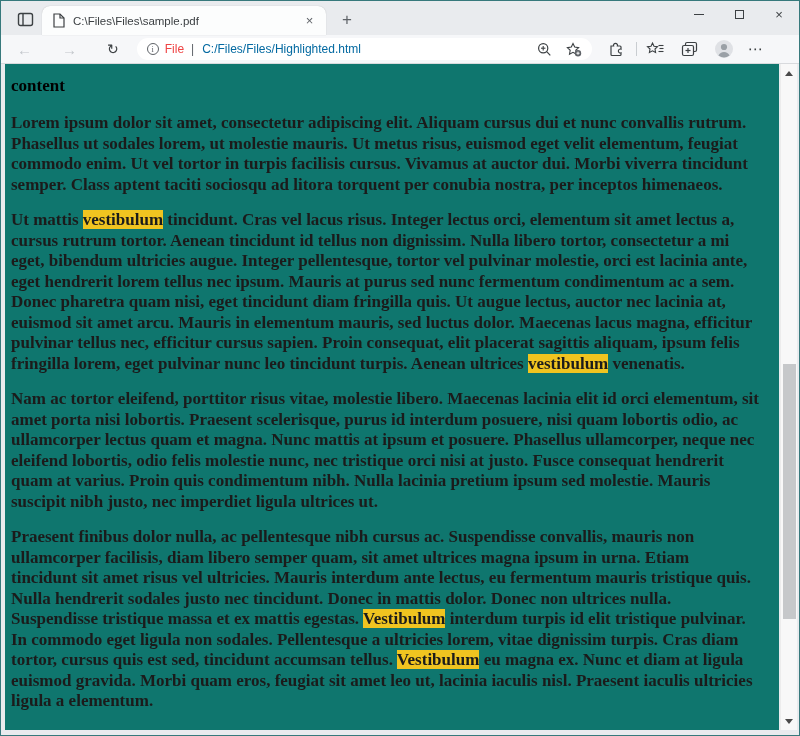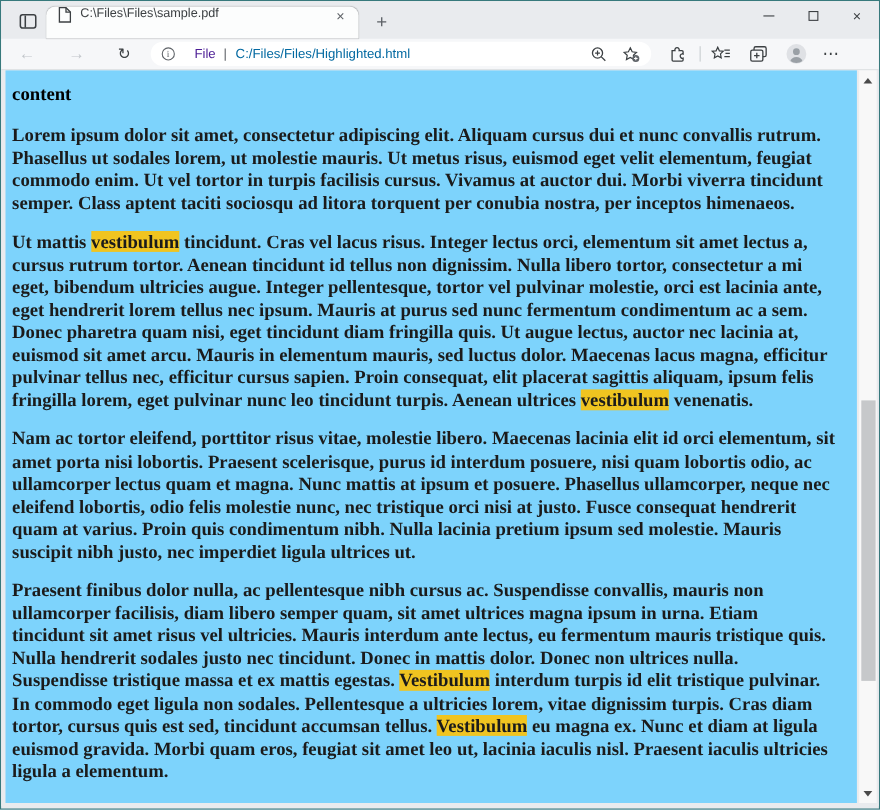--- a/index.html
+++ b/index.html
@@ -7,50 +7,50 @@
   .window {
     width:800px; height:736px;
     border:1px solid #37797c;
     background:#e9ebee;
     position:relative; overflow:hidden;
   }
   
   .tabstrip { height:34px; display:flex; align-items:flex-end; position:relative; background:#e9ebee; }
   .tab-actions-btn { width:22px; height:22px; margin:0 0 5px 13px; border:none; background:transparent; cursor:pointer; display:flex; align-items:center; justify-content:center; }
   .tab { width:284px; height:29px; margin-left:6px; background:#fcfdfd; border-radius:8px 8px 0 0;
-    display:flex; align-items:flex-start; padding:0 8px 0 10px; box-shadow:0 0 1px rgba(0,0,0,.25); position:relative; z-index:2; }
+    display:flex; align-items:center; padding:0 8px 0 10px; box-shadow:0 0 1px rgba(0,0,0,.25); position:relative; z-index:2; }
   .tab-title { font-size:11.5px; color:#3c4043; margin-left:8px; white-space:nowrap; overflow:hidden; }
   .tab-spacer { flex:1; }
   .tab-close { width:17px; height:17px; border:none; background:transparent; font-size:13px; line-height:15px; color:#5f6368; cursor:pointer; border-radius:3px; }
   .newtab-btn { width:26px; height:26px; margin:0 0 2px 8px; border:none; background:transparent; font-size:17px; color:#5f6368; cursor:pointer; }
   .win-controls { position:absolute; top:0; right:0; display:flex; }
   .win-btn { width:40px; height:26px; border:none; background:transparent; display:flex; align-items:center; justify-content:center; color:#3c4043; font-size:13px; cursor:pointer; }
   .min-glyph { display:inline-block; width:10px; height:1px; background:#3c4043; }
   .max-glyph { display:inline-block; width:9px; height:9px; border:1px solid #3c4043; }
   
   .toolbar { height:29px; background:#f6f7f9; border-bottom:1px solid #d8dadd; display:flex; align-items:center; }
   .nav-btn { border:none; background:transparent; font-size:15px; cursor:pointer; padding:0 4px; }
   .nav-back { color:#c2c6cb; margin-left:12px; }
   .nav-fwd  { color:#c2c6cb; margin-left:22px; }
   .nav-refresh { color:#3c4043; margin-left:22px; font-size:14px; }
   .addressbar { width:455px; height:22px; margin-left:14px; background:#ffffff; border-radius:11px;
     display:flex; align-items:center; padding:0 10px; font-size:12px; }
   .info-icon { width:12px; height:12px; border:1px solid #5f6368; border-radius:50%;
     font-size:8.5px; font-family:"Liberation Serif", serif; color:#5f6368; display:flex; align-items:center; justify-content:center; flex:0 0 auto; }
-  .scheme-label { color:#4c1d95; margin:0 7px 0 18px; }
+  .scheme-label { color:#ef4444; margin:0 7px 0 6px; }
   .addr-sep { color:#5f6368; margin-right:8px; }
   .addr-url { color:#0369a1; white-space:nowrap; }
   .addr-spacer { flex:1; }
   .bar-icon-btn { border:none; background:transparent; cursor:pointer; padding:0; margin-left:14px; display:flex; align-items:center; }
   .tool-icon-btn { border:none; background:transparent; cursor:pointer; padding:0; display:flex; align-items:center; justify-content:center; }
   .tool-div { width:1px; height:14px; background:#c9cdd1; margin:0 9px 0 11px; }
   .more-btn { font-size:15px; color:#3c4043; letter-spacing:1px; margin:0 12px 0 14px; }
   
   .content-outer { position:relative; height:669px; background:#e9ebee; }
-  .page { position:absolute; left:4px; top:0; right:20px; bottom:3px; background:#7dd3fc; overflow:hidden;
+  .page { position:absolute; left:4px; top:0; right:20px; bottom:3px; background:#0f766e; overflow:hidden;
     font-family:"Liberation Serif", serif; color:#1b1b1b; padding:7px 0 0 6px; }
   .page h1 { font-size:17px; font-weight:bold; margin:5px 0 17px 0; color:#000; }
   .page p { font-size:17px; line-height:20.5px; margin:0 0 15px 0; width:748px;font-weight:bold; }
   .page mark { background:var(--hl, #f0c420); color:inherit; }
   
   .scrollbar { position:absolute; top:0; right:2px; width:17px; height:666px; background:#f8f8f8; border-left:1px solid #ececec; }
   .sb-btn { position:absolute; left:0; width:16px; height:16px; border:none; background:transparent; cursor:pointer; display:flex; align-items:center; justify-content:center; }
   .sb-up { top:1px; } .sb-down { bottom:1px; }
   .tri-up { width:0; height:0; border-left:4px solid transparent; border-right:4px solid transparent; border-bottom:5px solid #4a4a4a; }
   .tri-down { width:0; height:0; border-left:4px solid transparent; border-right:4px solid transparent; border-top:5px solid #4a4a4a; }

